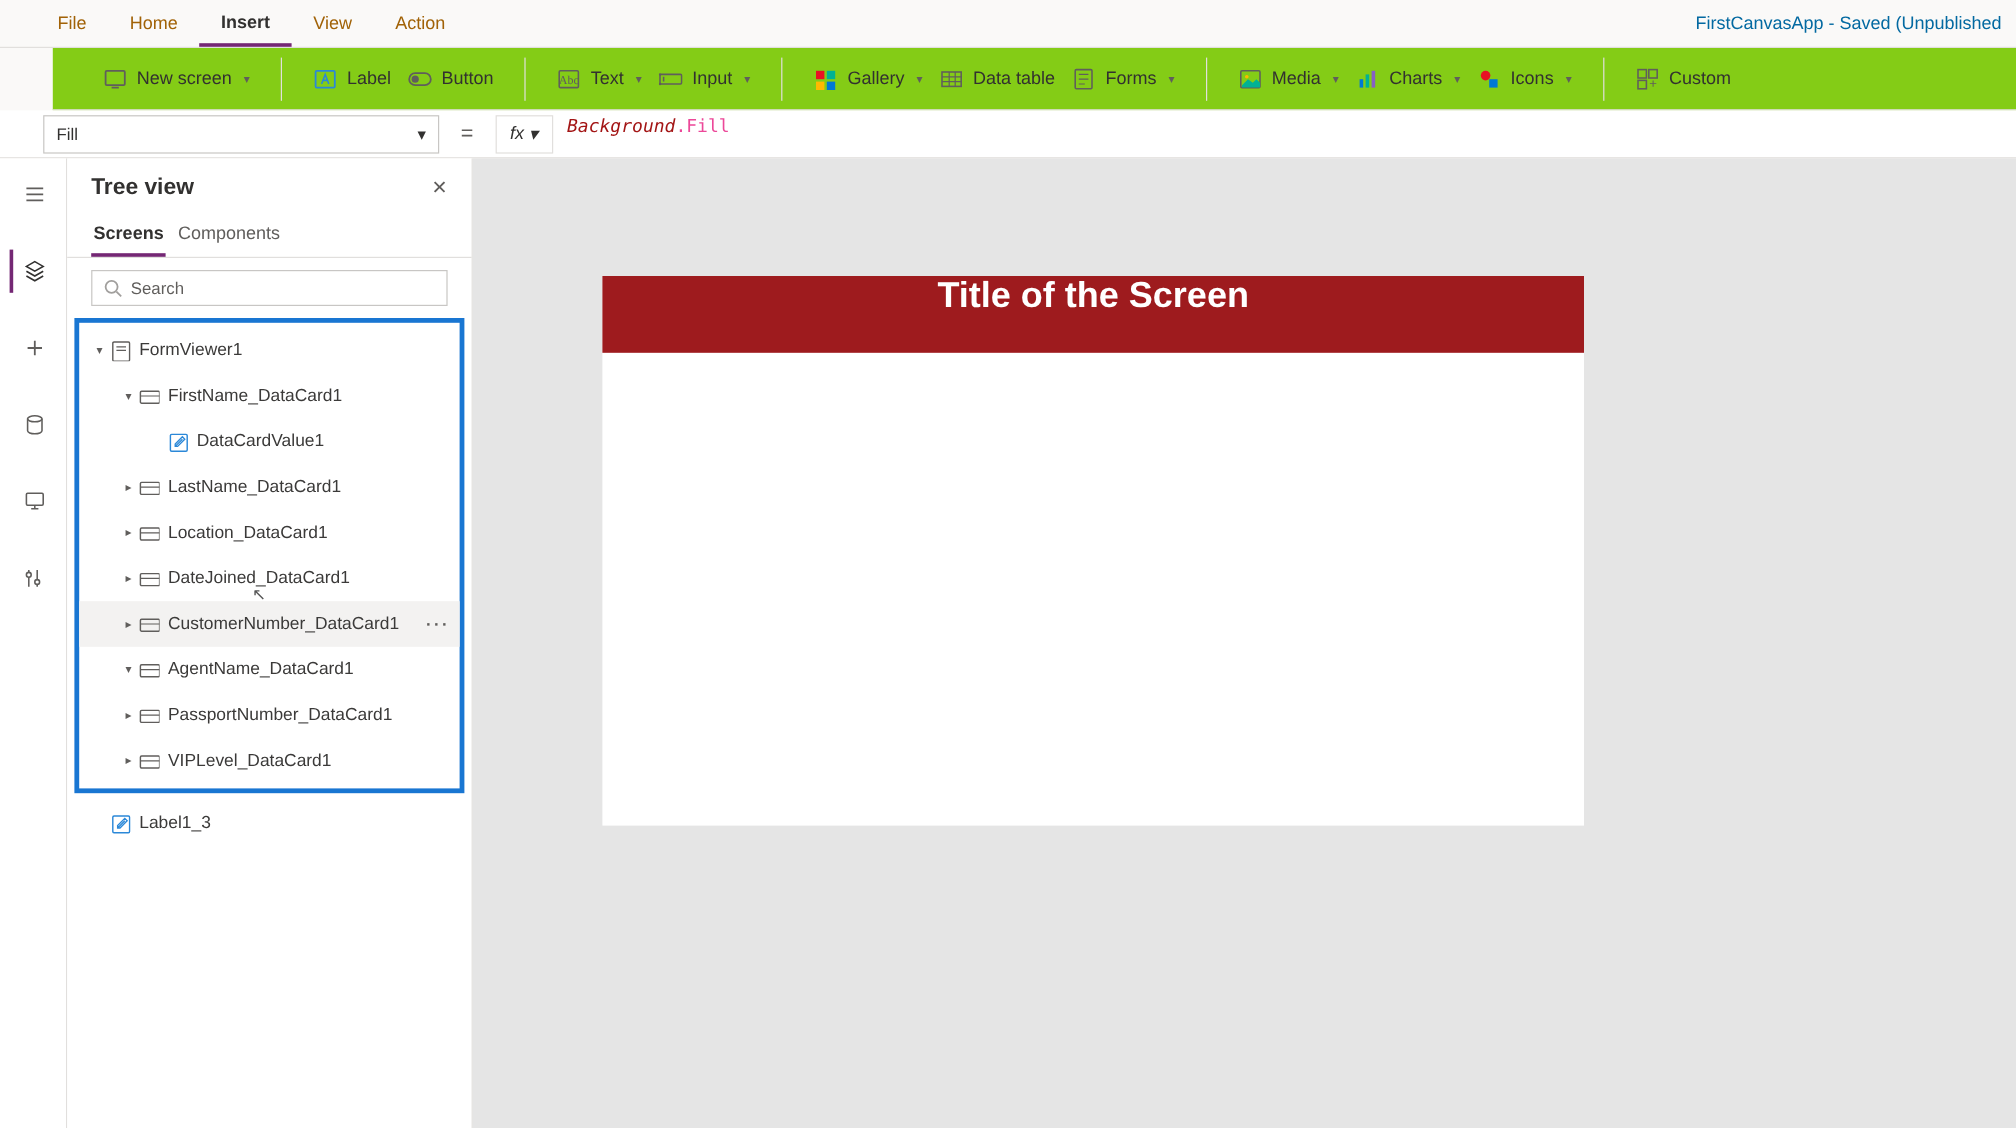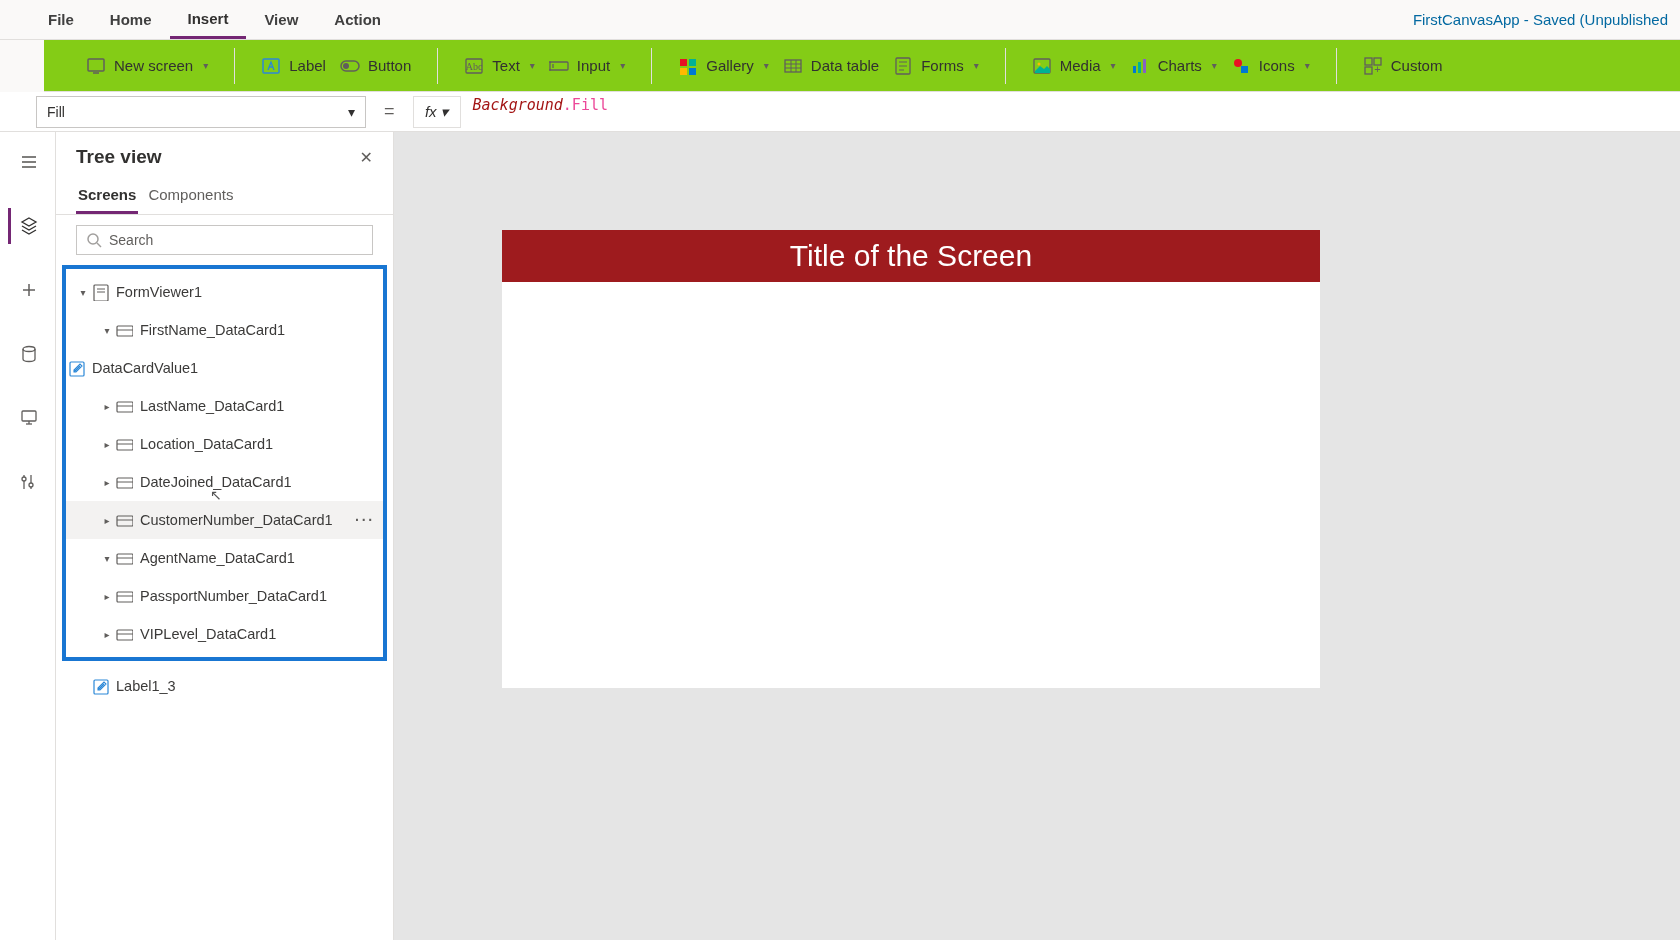--- a/index.html
+++ b/index.html
@@ -1,21 +1,21 @@
 <!DOCTYPE html>
 <html><head>
   <meta charset="utf-8">
   <style>
     * { box-sizing: border-box; margin: 0; padding: 0; }
     body { font-family: "Segoe UI", sans-serif; font-size: 14px; color: #323130; background: #faf9f8; width: 1680px; height: 940px; overflow: hidden; }
 
     
     .menu-bar { height: 40px; display: flex; align-items: center; justify-content: space-between; border-bottom: 1px solid #e1dfdd; background: #faf9f8; padding: 0 8px 0 30px; }
     .menu-bar .tabs { display: flex; align-items: flex-end; height: 100%; }
-    .menu-bar .tab { padding: 0 18px; height: 100%; display: flex; align-items: center; color: #404040; cursor: pointer; font-size: 15px; font-weight: bold; }
+    .menu-bar .tab { padding: 0 18px; height: 100%; display: flex; align-items: center; color: #a16207; cursor: pointer; font-size: 15px; }
     .menu-bar .tab.active { color: #323130; font-weight: 600; border-bottom: 3px solid #742774; }
     .app-title { color: #0369a1; font-size: 15px; padding-right: 4px; }
 
     
     .ribbon { height: 52px; display: flex; align-items: center; background: #84cc16; border-bottom: 1px solid #e1dfdd; padding: 0 12px 0 26px; gap: 10px; margin-left: 44px; }
     .ribbon .group { display: flex; align-items: center; gap: 14px; padding: 0 16px; height: 100%; }
     .ribbon .divider { width: 1px; height: 36px; background: #e1dfdd; }
     .ribbon .item { display: flex; align-items: center; gap: 8px; color: #323130; cursor: pointer; font-size: 15px; }
     .ribbon .chev { font-size: 10px; color: #605e5c; margin-left: 2px; }
     .ribbon svg { flex-shrink: 0; }
@@ -53,21 +53,21 @@
     .node { display: flex; align-items: center; height: 38px; padding-right: 6px; color: #3b3a39; cursor: pointer; position: relative; }
     .caret { width: 14px; text-align: center; font-size: 10px; color: #605e5c; }
     .icon-slot { width: 20px; display: flex; align-items: center; justify-content: center; margin-right: 6px; }
     .node .label { font-size: 14.5px; white-space: nowrap; }
     .node .more { position: absolute; right: 8px; color: #605e5c; letter-spacing: 2px; font-weight: 700; }
     .cursor-img { position: absolute; left: 144px; top: 24px; font-size: 14px; color: #555; pointer-events: none; }
 
     
     .canvas { flex: 1; background: #e5e5e5; position: relative; }
     .screen-surface { position: absolute; left: 108px; top: 98px; width: 818px; height: 458px; background: #fff; }
-    .screen-title { height: 52px; background: #9e1b1e; color: #fff; display: flex; align-items: center; justify-content: center; font-size: 30px; font-weight: 400; }
+    .screen-title { height: 64px; background: #9e1b1e; color: #fff; display: flex; align-items: flex-start; justify-content: center; font-size: 30px; font-weight: 700; }
 
     svg { display: block; }
   </style>
 </head>
 <body>
 
 <svg width="0" height="0" style="position:absolute">
   <defs>
     <g id="i-screen">
         <rect x="2" y="3" width="16" height="12" rx="1" fill="none" stroke="#605e5c" stroke-width="1.5"></rect>
@@ -373,21 +373,21 @@
 
         <div class="node" style="padding-left:34px">
           <span class="caret">▾</span>
           <span class="icon-slot">
               <svg width="18" height="18">
                 <use href="#i-card"></use>
               </svg>
             </span>
           <span class="label">FirstName_DataCard1</span>
         </div>
-        <div class="node" style="">
+        <div class="node" style="padding-left:72px">
           <span class="icon-slot">
               <svg width="18" height="18">
                 <use href="#i-edit"></use>
               </svg>
             </span>
           <span class="label">DataCardValue1</span>
         </div>
 
         <div class="node" style="padding-left:34px">
           <span class="caret">▸</span>

